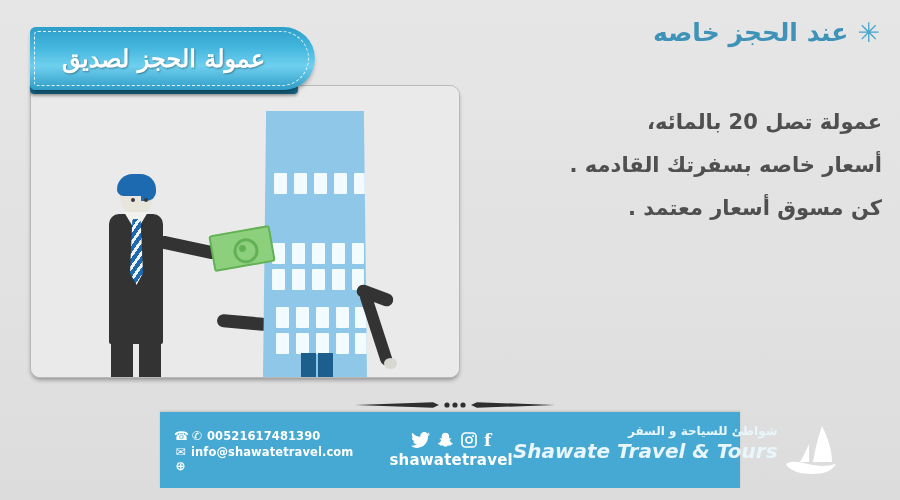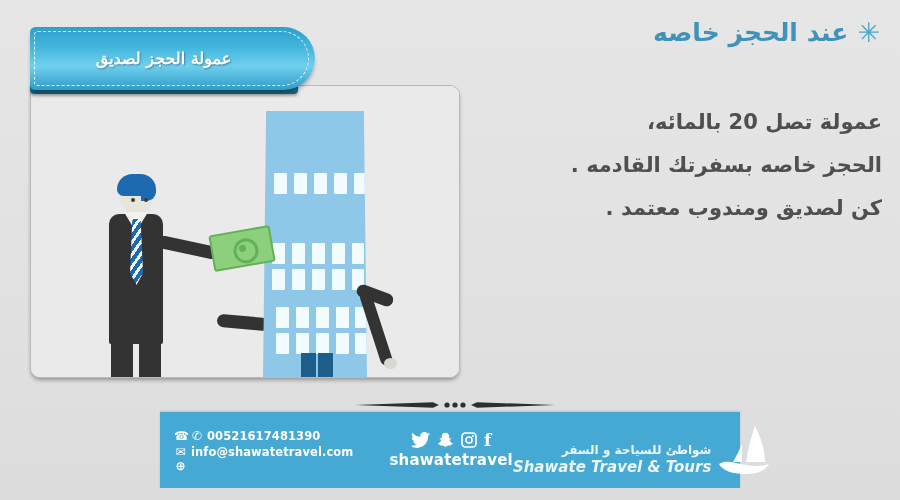--- a/index.html
+++ b/index.html
@@ -262,21 +262,21 @@
   #ribbon-text {
     position: absolute;
     inset: 0;
     display: flex;
     align-items: center;
     justify-content: center;
     padding-right: 18px;
     box-sizing: border-box;
     color: #ffffff;
     font-family: "DejaVu Serif", serif;
-    font-size: 16px;
+    font-size: 24px;
     font-weight: 700;
     direction: rtl;
     text-shadow: 1px 1px 2px rgba(0,0,0,0.35);
     white-space: nowrap;
     text-align: center;
   }
   #ribbon-tail {
     position: absolute;
     left: 30px;
     top: 84px;
@@ -402,38 +402,38 @@
     margin-bottom: 2px;
   }
   #social-handle {
     font-size: 15px;
     font-weight: 700;
     letter-spacing: 0.2px;
   }
   #logo-block {
     margin-left: auto;
     display: flex;
-    align-items: flex-end;
+    align-items: flex-start;
     gap: 4px;
     padding-right: 16px;
   }
   #logo-text {
     text-align: right;
     color: #e9f6fb;
     font-family: "DejaVu Sans", sans-serif;
     direction: rtl;
   }
   #logo-ar {
     font-size: 12px;
     font-weight: 700;
     letter-spacing: 0.3px;
     white-space: nowrap;
   }
   #logo-en {
-    font-size: 15px;
+    font-size: 20px;
     font-weight: 700;
     font-style: italic;
     direction: ltr;
     white-space: nowrap;
     margin-top: 1px;
   }
 </style>
 </head>
 <body>
 
@@ -509,22 +509,22 @@
   </div>
 
   <div id="right-col">
     <div id="headline">
       <span class="flower">✳</span>
       <span>عند الحجز خاصه</span>
     </div>
 
     <div id="bullets">
       <div class="bullet">عمولة تصل 20 بالمائه،</div>
-      <div class="bullet">الحجز خاصه بسفرتك القادمه .</div>
-      <div class="bullet">كن لصديق ومندوب معتمد .</div>
+      <div class="bullet">أسعار خاصه بسفرتك القادمه .</div>
+      <div class="bullet">كن مسوق أسعار معتمد .</div>
     </div>
   </div>
 
   <svg id="ornament" viewBox="0 0 200 14">
     <path d="M0 7 L78 4.2 L84 7 L78 9.8 Z" fill="#2e2e2e"></path>
     <path d="M200 7 L122 4.2 L116 7 L122 9.8 Z" fill="#2e2e2e"></path>
     <circle cx="92" cy="7" r="2.6" fill="#2e2e2e"></circle>
     <circle cx="100" cy="7" r="2.6" fill="#2e2e2e"></circle>
     <circle cx="108" cy="7" r="2.6" fill="#2e2e2e"></circle>
   </svg>

